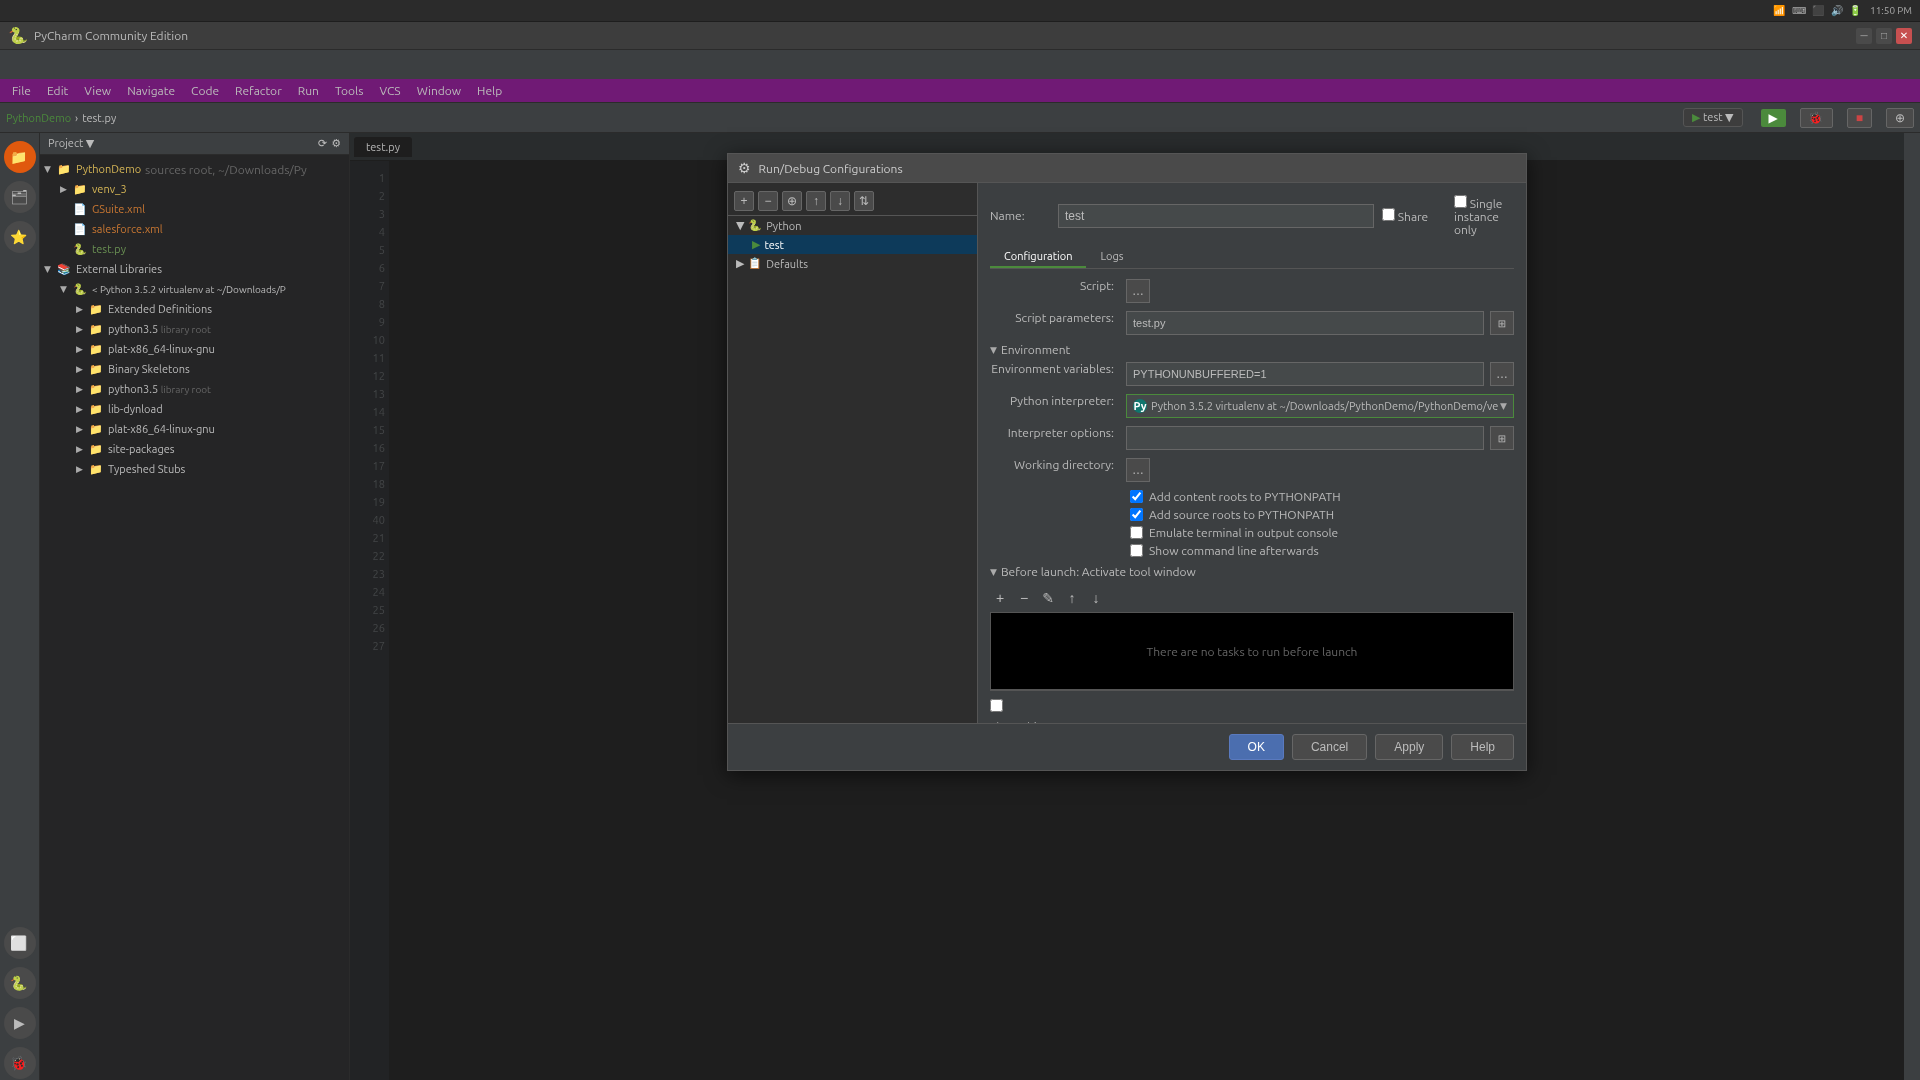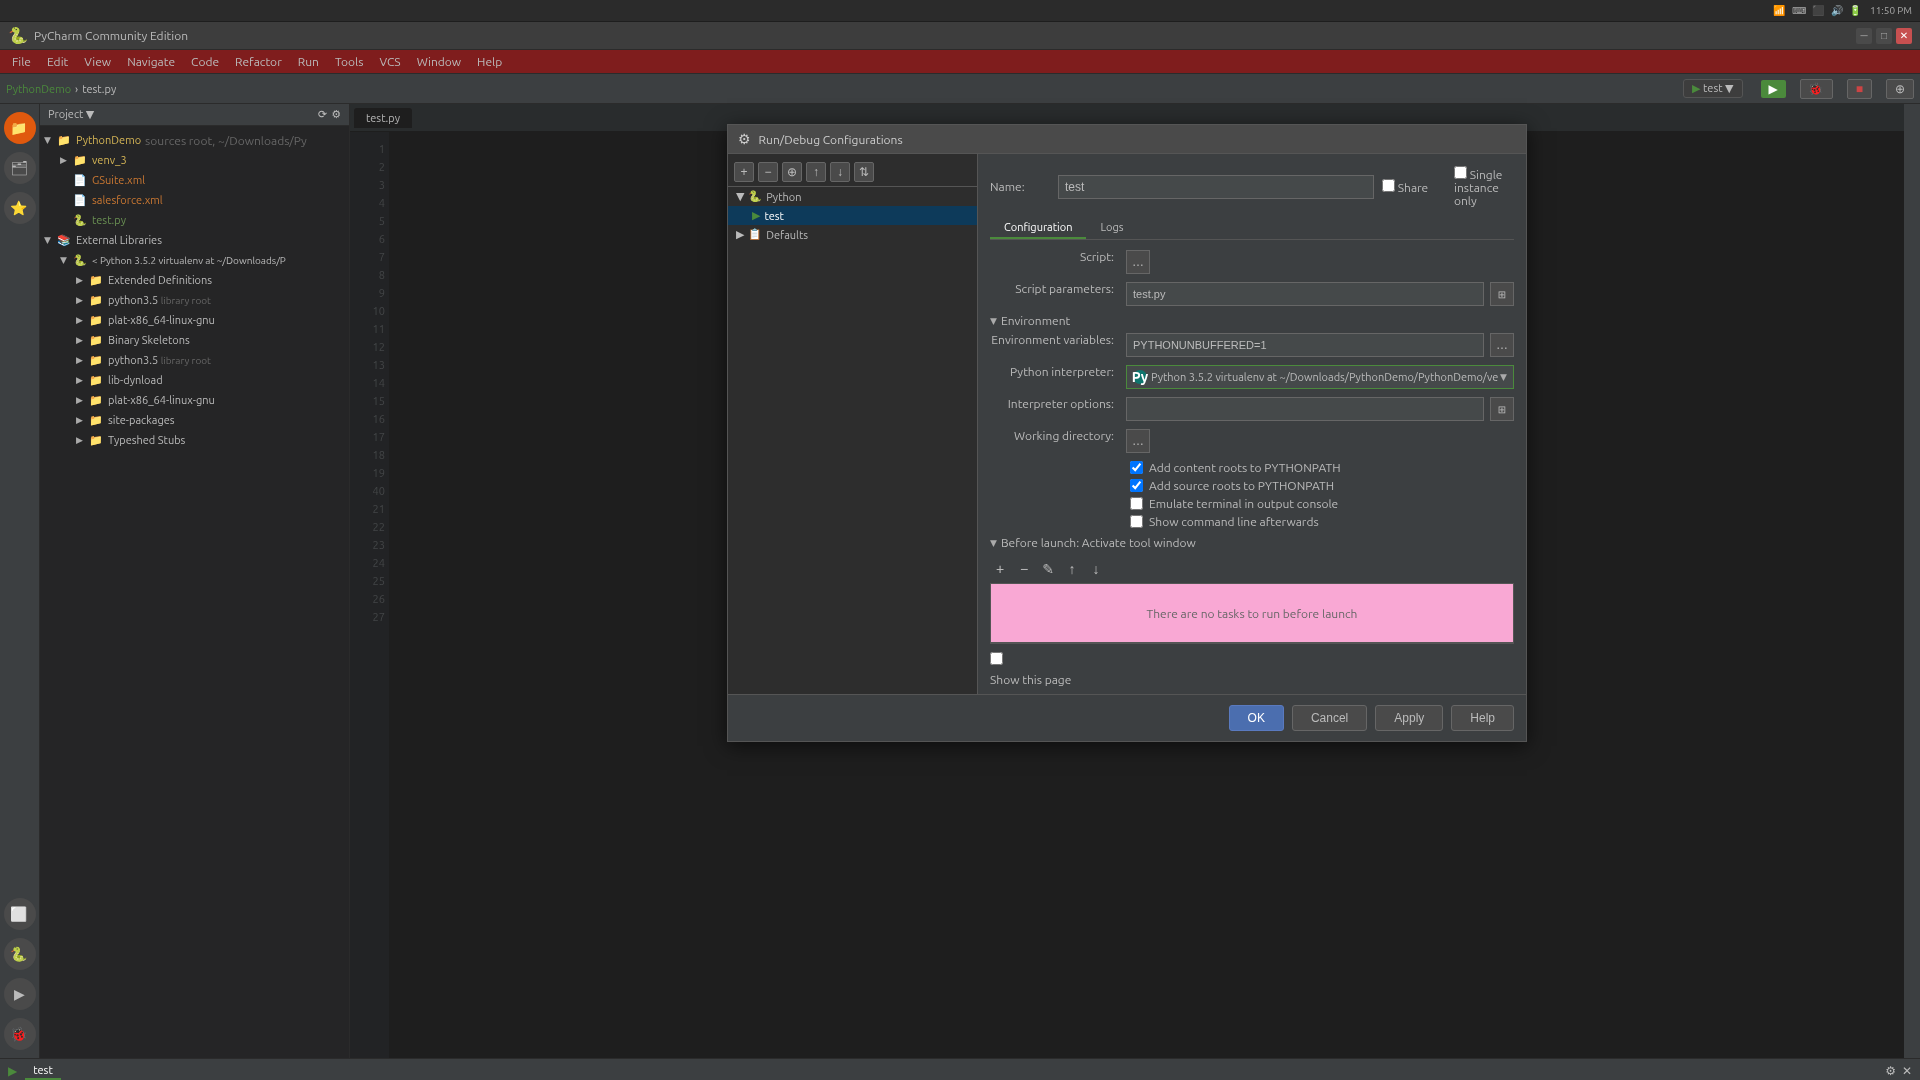--- a/index.html
+++ b/index.html
@@ -39,26 +39,27 @@
       cursor: pointer;
       font-size: 10px;
       display: flex; align-items: center; justify-content: center;
     }
     .title-btn.minimize { background: #4a4a4a; color: #aaa; }
     .title-btn.maximize { background: #4a4a4a; color: #aaa; }
     .title-btn.close { background: #c75050; color: #fff; }
 
     
     .menu-bar {
-      background: #7f1d1d;
+      background: #701a75;
       height: 24px;
       display: flex;
       align-items: center;
       padding: 0 4px;
       border-bottom: 1px solid #2b2b2b;
+      margin-top: 29px;
     }
     .menu-item {
       padding: 2px 8px;
       color: #bbbbbb;
       cursor: pointer;
       font-size: 12px;
     }
 
     
     .toolbar {
@@ -381,22 +382,22 @@
       width: 20px; height: 20px;
       background: transparent;
       border: none;
       color: #bbb;
       cursor: pointer;
       font-size: 14px;
       display: flex; align-items: center; justify-content: center;
     }
     .before-launch-area {
       border: 1px solid #555;
-      background: #f9a8d4;
-      height: 60px;
+      background: #000000;
+      height: 78px;
       display: flex;
       align-items: center;
       justify-content: center;
       color: #666;
       font-size: 12px;
     }
 
     
     .show-page-row {
       display: flex;
@@ -529,21 +530,21 @@
       align-items: center;
       gap: 4px;
     }
     .python-icon {
       width: 14px; height: 14px;
       background: #0f766e;
       border-radius: 50%;
       display: inline-flex;
       align-items: center;
       justify-content: center;
-      font-size: 14px;
+      font-size: 11px;
       color: white;
       font-weight: bold;
     }
 
     
     .breadcrumb {
       font-size: 11px;
       color: #bbb;
       display: flex;
       align-items: center;

